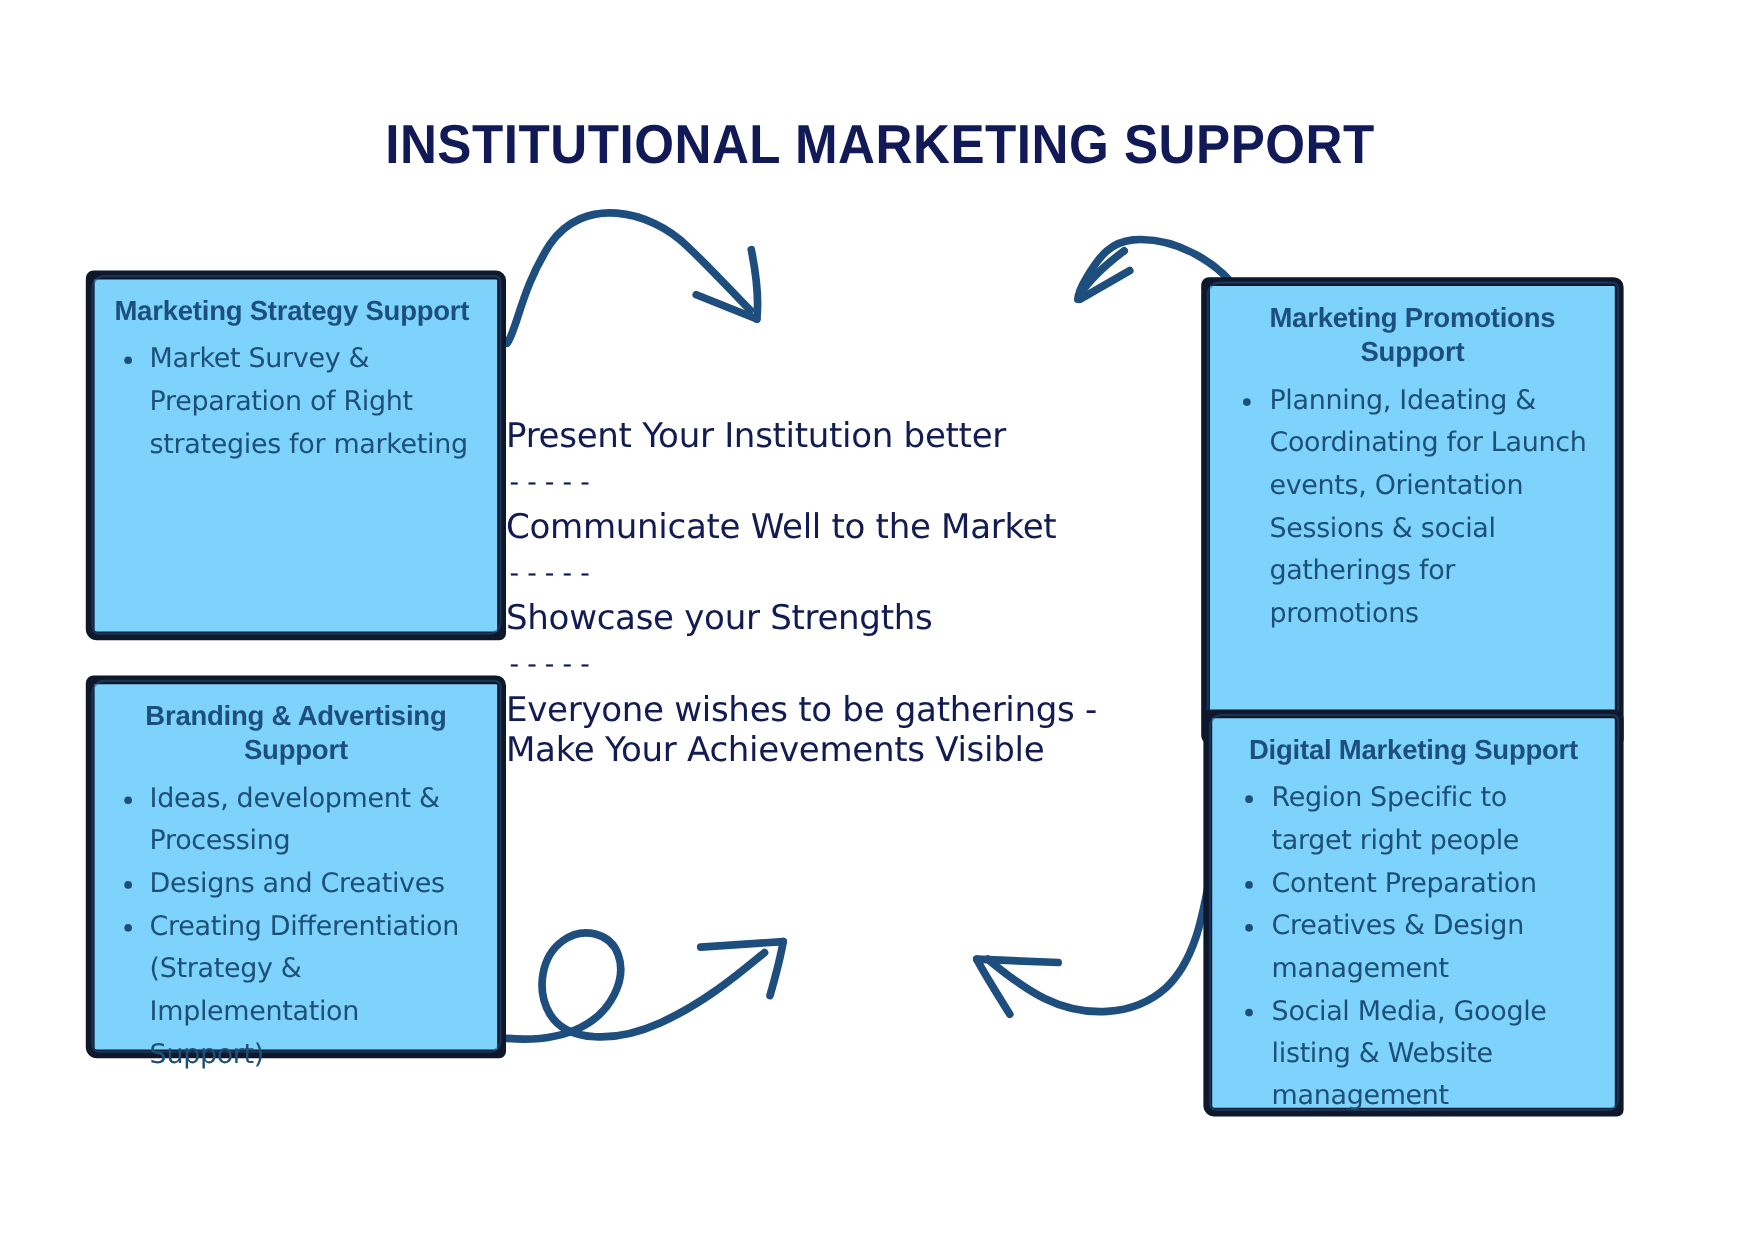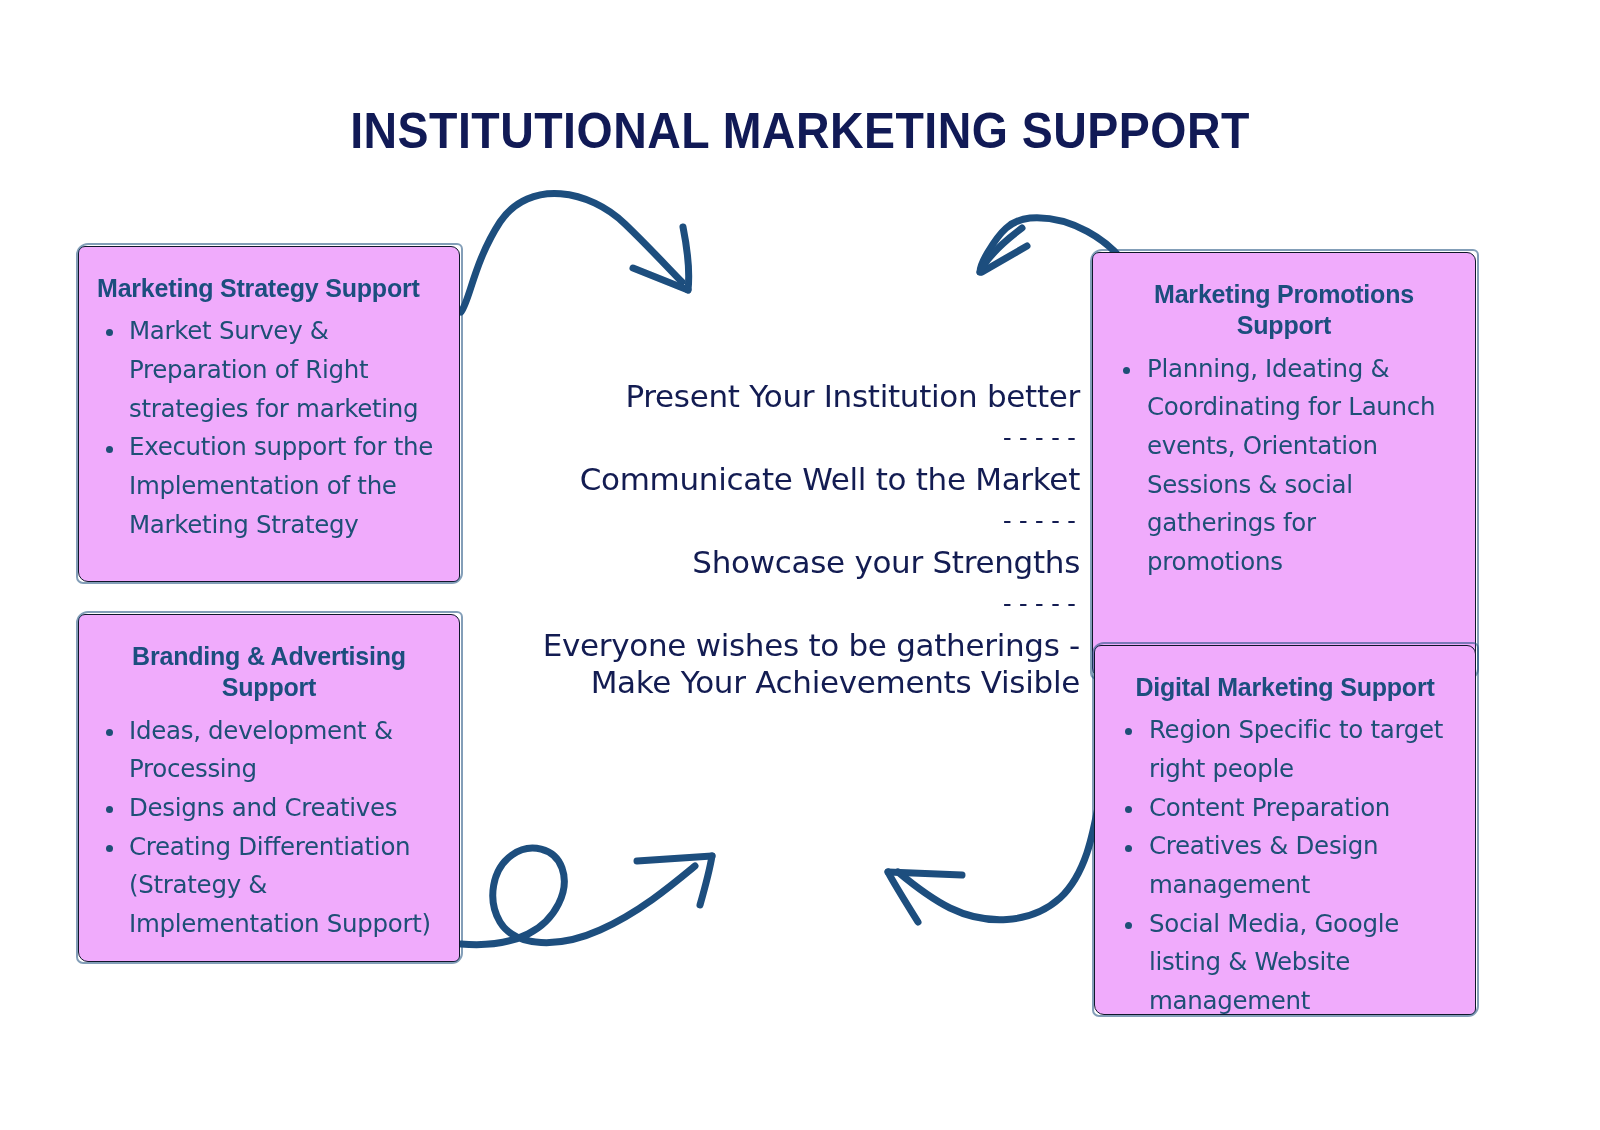--- a/index.html
+++ b/index.html
@@ -50,24 +50,24 @@
     stroke: #1d4e7e;
     stroke-width: 7;
     stroke-linecap: round;
     stroke-linejoin: round;
   }
 
   
   .box {
     position: absolute;
     box-sizing: border-box;
-    background: #f0abfc;
-    border: 1px solid #0f172a;
+    background: #7dd3fc;
+    border: 8px solid #0f172a;
     border-radius: 7px 9px 6px 10px;
-    padding: 26px 18px 12px 18px;
+    padding: 14px 18px 12px 18px;
   }
   .box::after {
     content: "";
     position: absolute;
     left: -3px; top: -4px; right: -4px; bottom: -3px;
     border: 2px solid rgba(29,78,126,0.55);
     border-radius: 12px 6px 11px 7px;
     pointer-events: none;
   }
 
@@ -118,21 +118,21 @@
   #box-digital ul.box-list li { padding-left: 36px; }
   #box-promotions ul.box-list li .bullet,
   #box-digital ul.box-list li .bullet { left: 12px; }
 
   
   #center {
     position: absolute;
     left: 460px;
     top: 378px;
     width: 620px;
-    text-align: right;
+    text-align: left;
     color: #131c52;
   }
   .center-line {
     font-family: "DejaVu Sans", sans-serif;
     font-size: 31px;
     line-height: 1.18;
     color: #131c52;
     letter-spacing: -0.3px;
     white-space: nowrap;
   }
@@ -179,21 +179,20 @@
       <path d="M 1102 786 C 1095 820 1090 870 1060 898 C 1030 925 985 925 950 908 C 928 897 910 882 898 872"></path>
       <path d="M 962 875 L 888 872"></path>
       <path d="M 918 922 C 903 898 892 880 888 872"></path>
     </g>
   </svg>
 
   <div class="box" id="box-strategy">
     <div class="box-title left-al">Marketing Strategy Support</div>
     <ul class="box-list">
       <li><span class="bullet"></span><span>Market Survey &amp; Preparation of Right strategies for marketing</span></li>
-      <li><span class="bullet"></span><span>Execution support for the Implementation of the Marketing Strategy</span></li>
     </ul>
   </div>
 
   <div class="box" id="box-promotions">
     <div class="box-title">Marketing Promotions Support</div>
     <ul class="box-list">
       <li><span class="bullet"></span><span>Planning, Ideating &amp; Coordinating for Launch events, Orientation Sessions &amp; social gatherings for promotions</span></li>
     </ul>
   </div>
 

